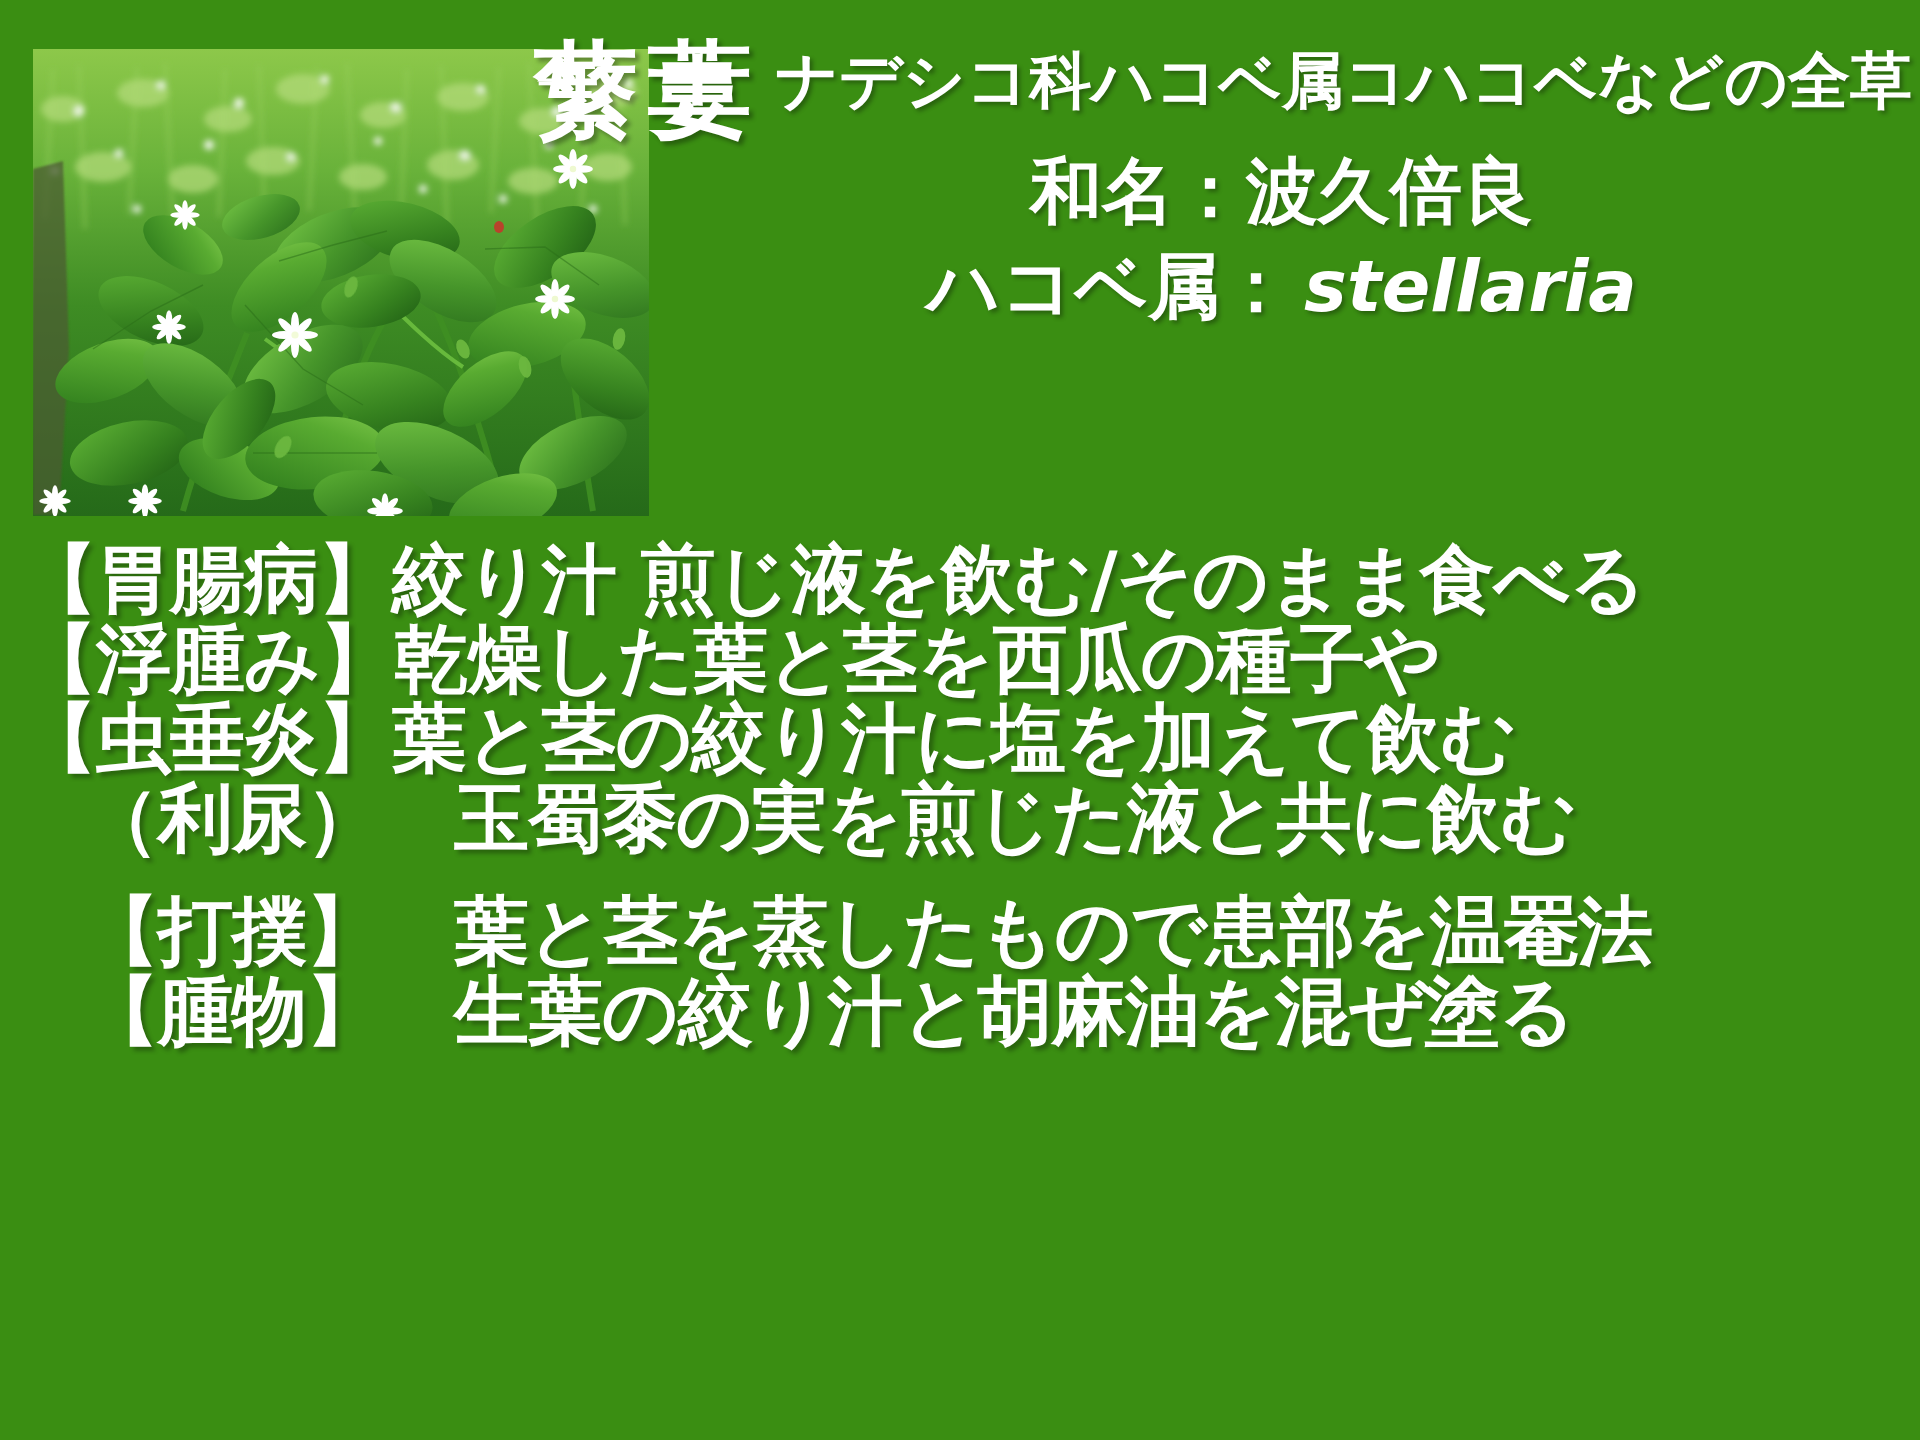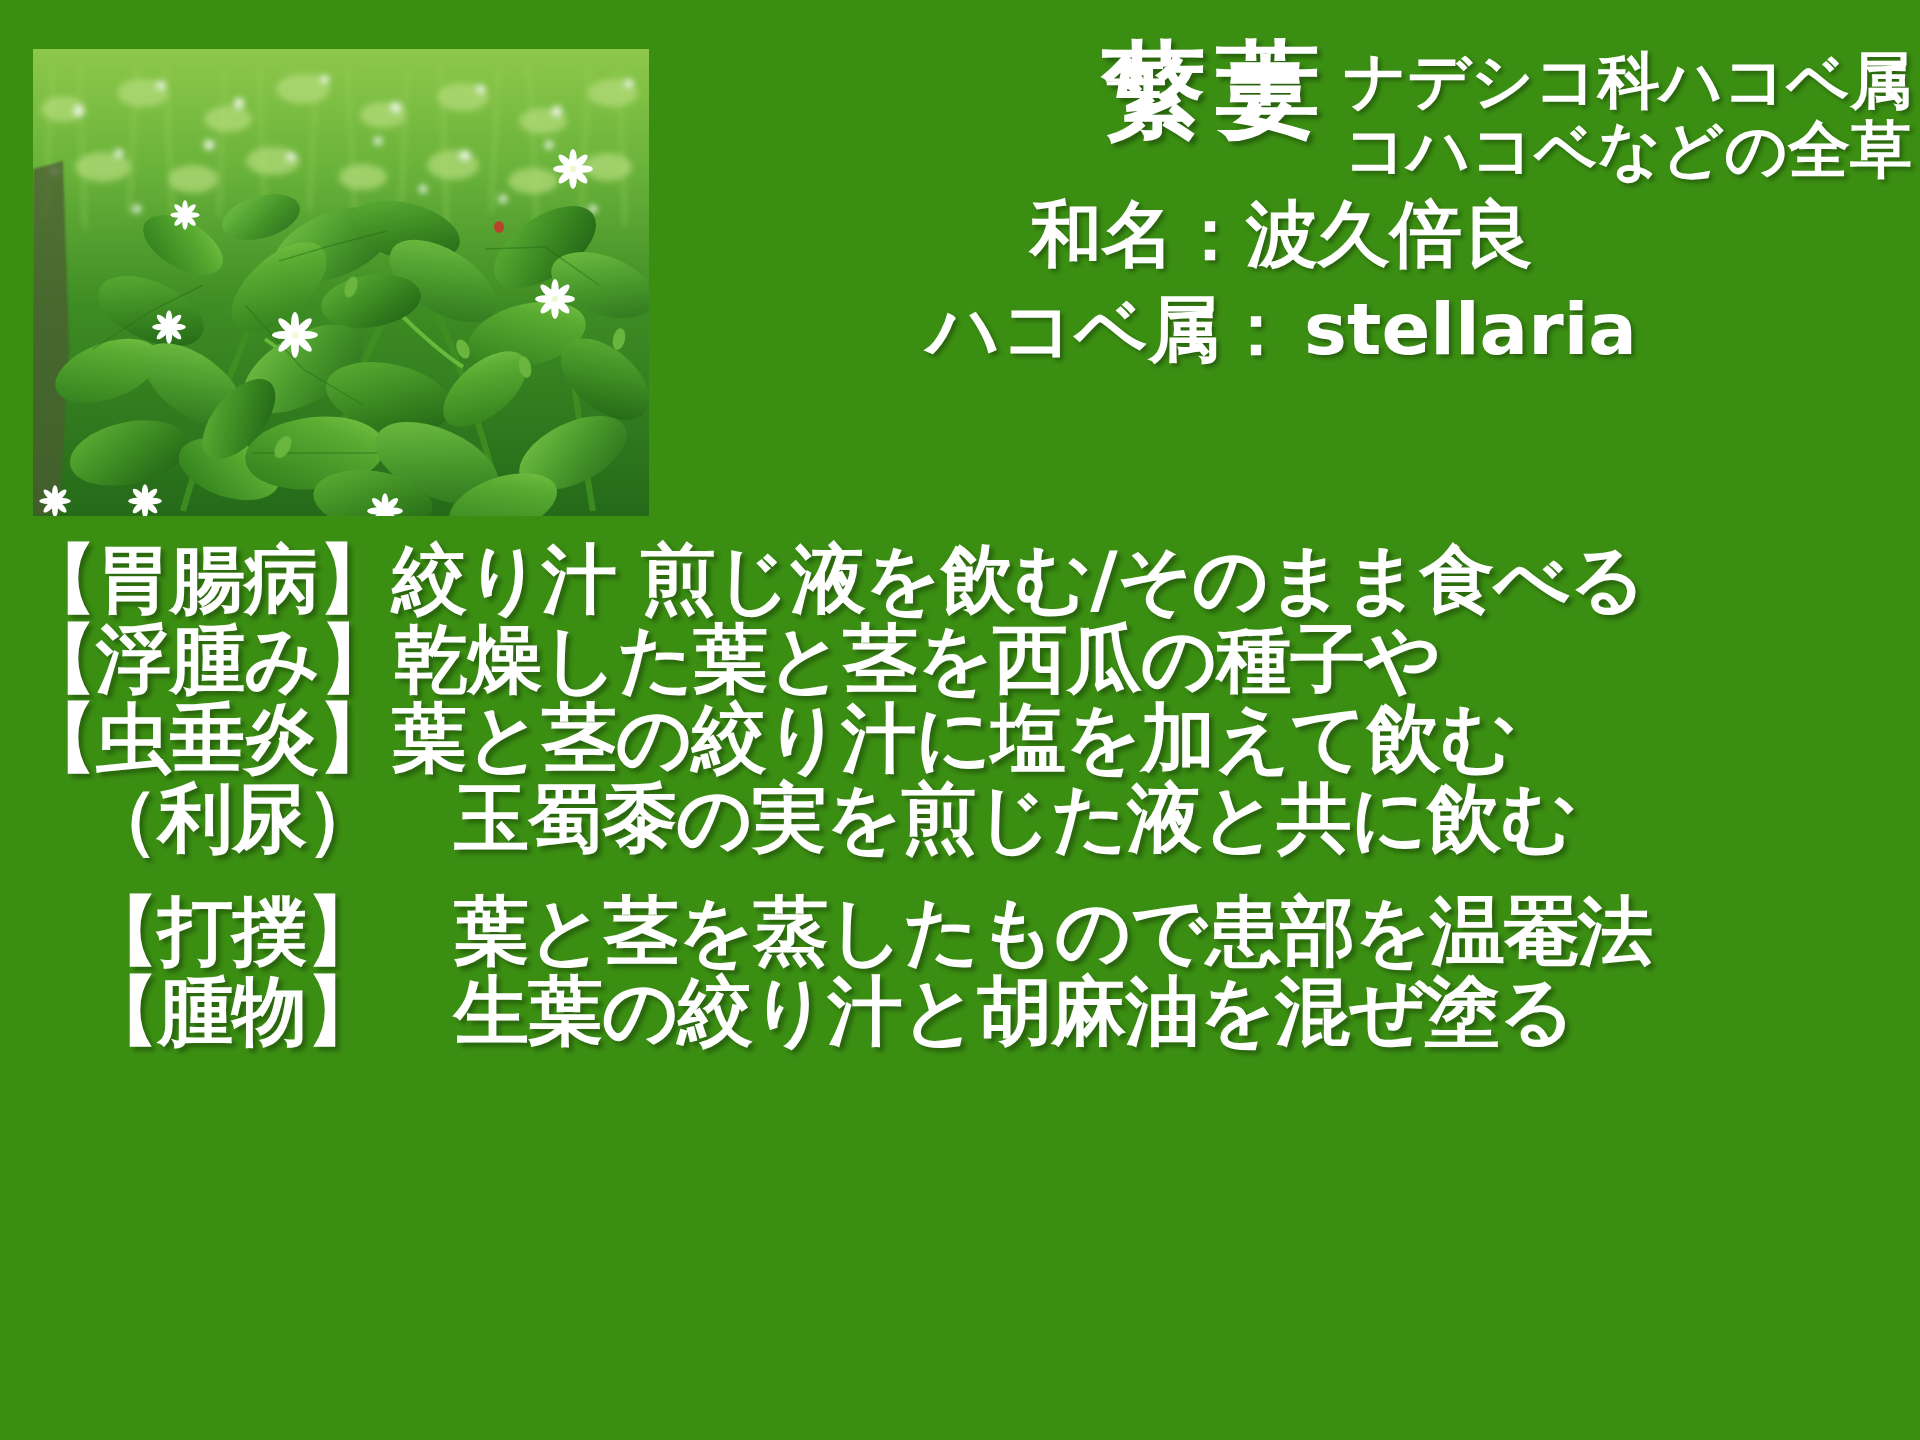--- a/index.html
+++ b/index.html
@@ -57,40 +57,41 @@
     font-size: 104px;
     line-height: 0.98;
     font-weight: bold;
     letter-spacing: 10px;
     white-space: nowrap;
     text-shadow: 4px 4px 4px rgba(0,0,0,0.32);
     padding-top: 12px;
   }
   .taxon {
     display: flex;
-    flex-direction: column;
+    flex-direction: row;
     justify-content: center;
     padding-top: 18px;
   }
   .taxon-line {
     font-size: 62px;
     line-height: 1.12;
     font-weight: bold;
     white-space: nowrap;
     text-shadow: 3px 3px 4px rgba(0,0,0,0.32);
   }
   .meta-line {
     font-size: 72px;
     line-height: 1.26;
     font-weight: bold;
     white-space: nowrap;
     text-shadow: 3px 3px 4px rgba(0,0,0,0.32);
     margin-top: 4px;
   }
   .meta-line .sci {
+    font-style: italic;
     font-family: "DejaVu Sans", "Liberation Sans", sans-serif;
     margin-left: 12px;
   }
   .meta-wrap {
     padding-right: 8px;
   }
 
   
   .body-block {
     position: absolute;

